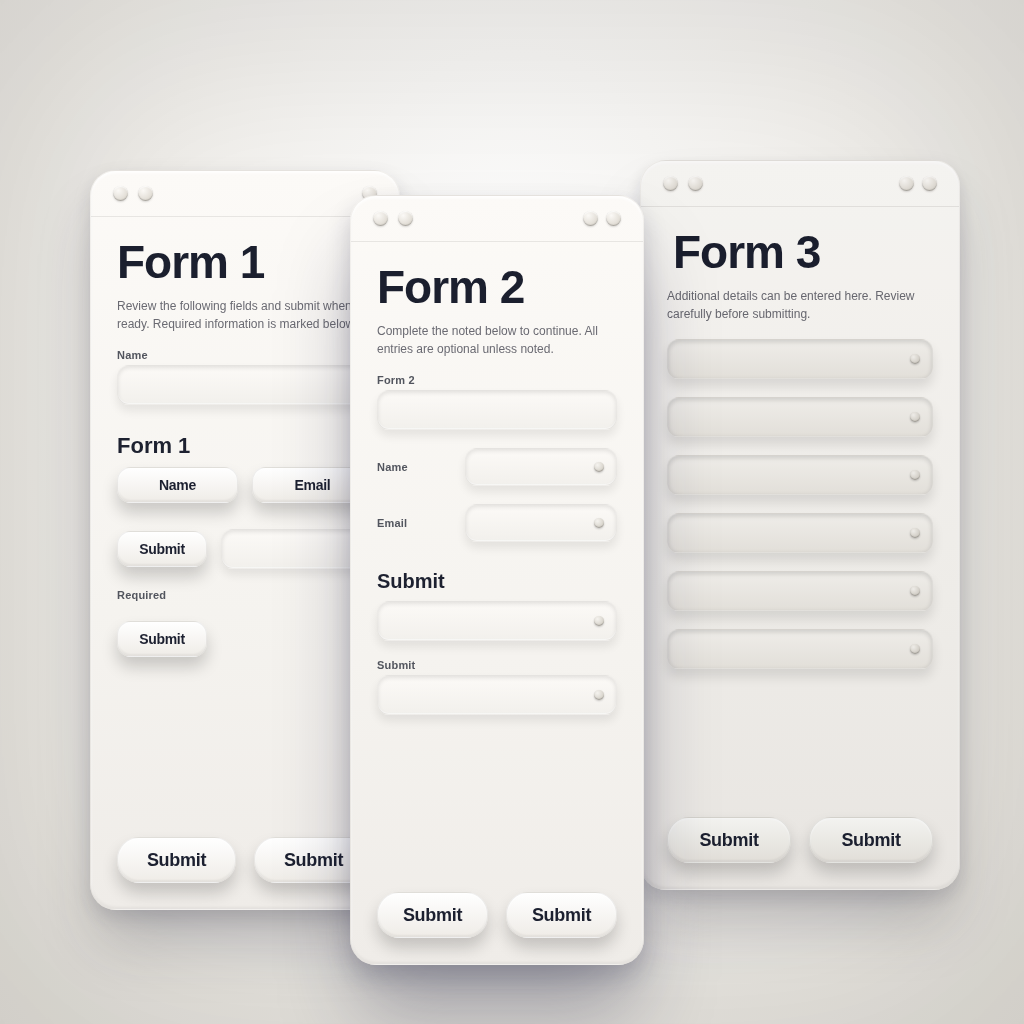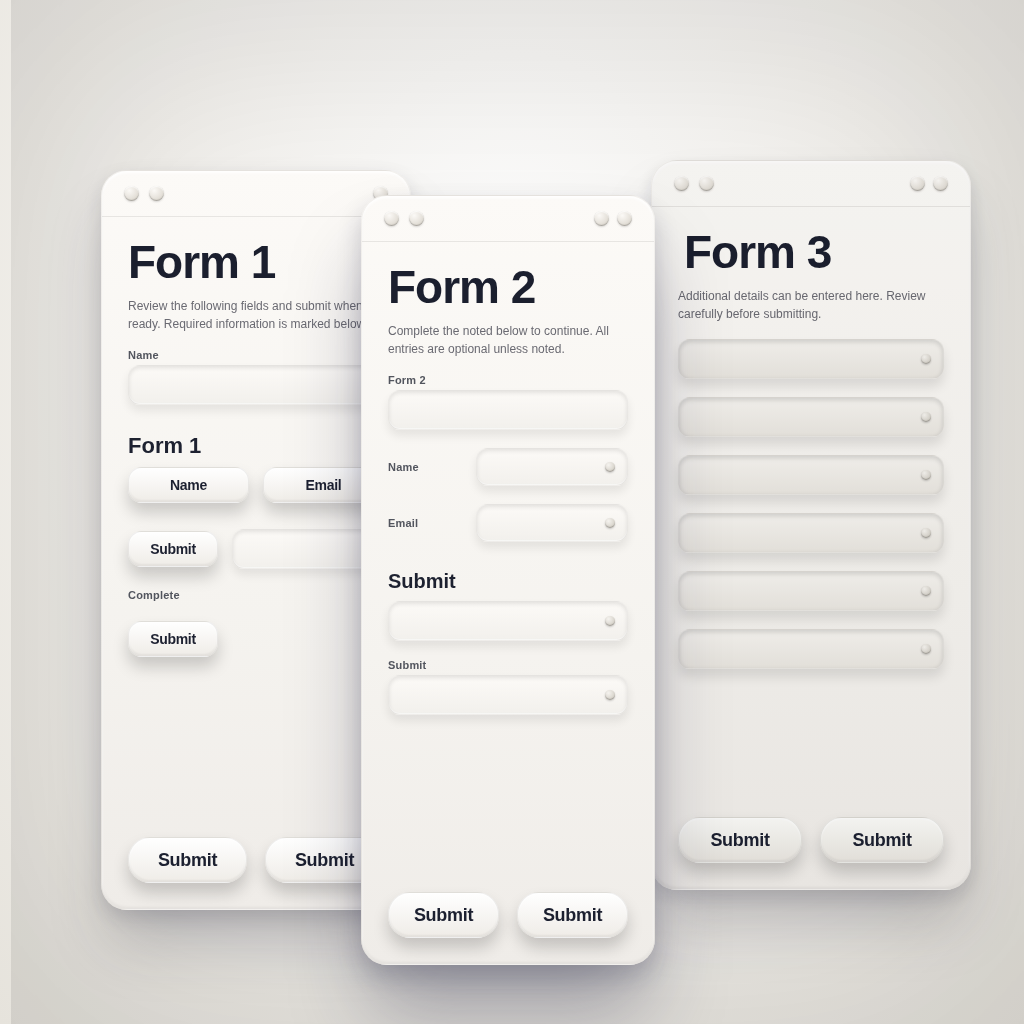--- a/index.html
+++ b/index.html
@@ -6,21 +6,21 @@
   html, body {
     width: 1024px; height: 1024px;
     overflow: hidden;
     font-family: -apple-system, "Segoe UI", Helvetica, Arial, sans-serif;
   }
   body {
     background: radial-gradient(ellipse at 50% 30%, #ffffff 0%, #f3f1ed 50%, #e6e3dc 100%);
     position: relative;
   }
 
-  .stage { position: absolute; inset: 0; margin-left: 11px; }
+  .stage { position: absolute; inset: 0; }
 
   
   .card {
     position: absolute;
     background: linear-gradient(180deg, #fcfaf7 0%, #f5f3ef 60%, #efece8 100%);
     border-radius: 26px;
     box-shadow:
       0 40px 60px -10px rgba(40,40,60,0.25),
       0 8px 18px rgba(40,40,60,0.15),
       inset 0 2px 3px rgba(255,255,255,0.9),
@@ -189,21 +189,21 @@
     </div>
     <div style="height:26px"></div>
 
     <div class="inline-row">
       <div class="lbl">
           <div class="btn small">Submit</div>
         </div>
       <div class="field"></div>
     </div>
 
-    <div class="mini">Complete</div>
+    <div class="mini">Required</div>
     <div style="height:14px"></div>
 
     <div class="inline-row">
       <div class="lbl">
           <div class="btn small">Submit</div>
         </div>
       <div class="field" style="visibility:hidden"></div>
     </div>
 
     <div class="footer-row">

